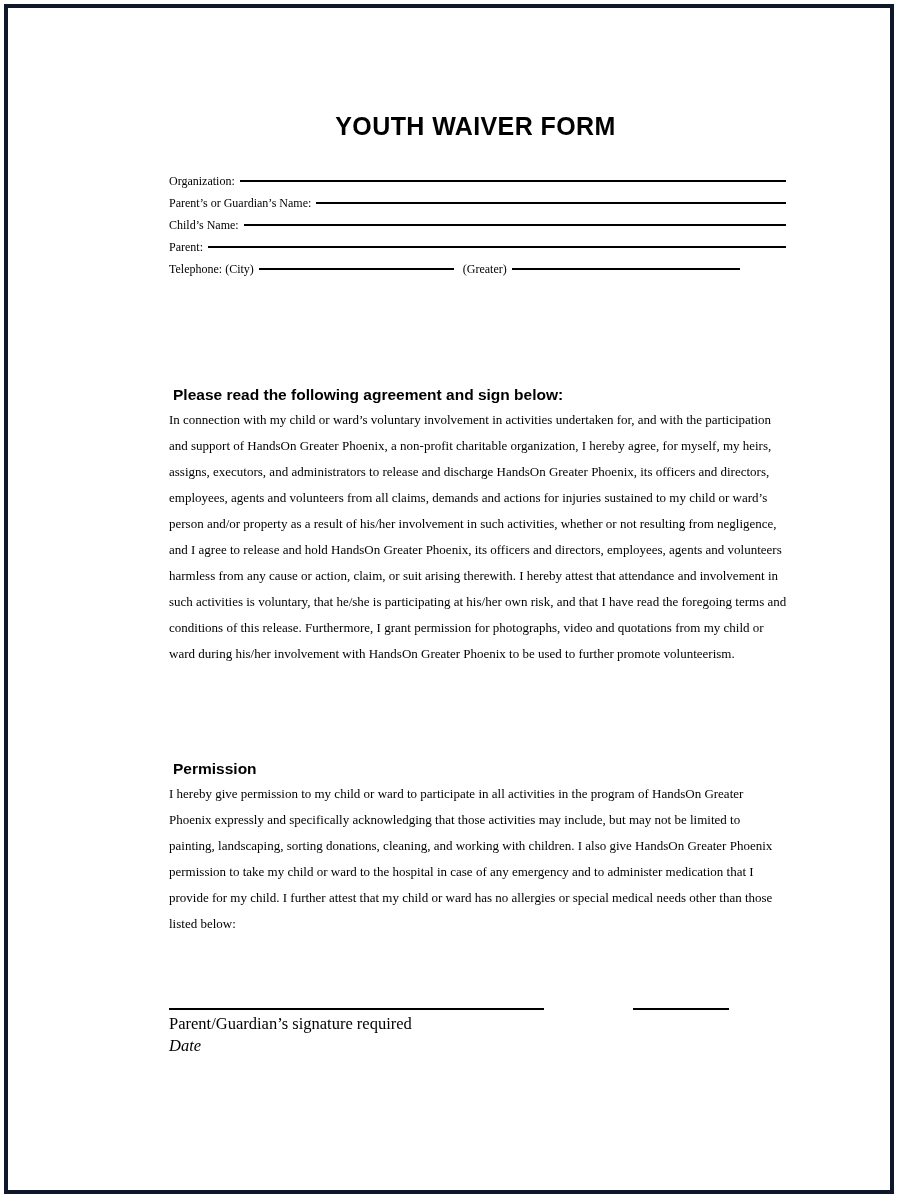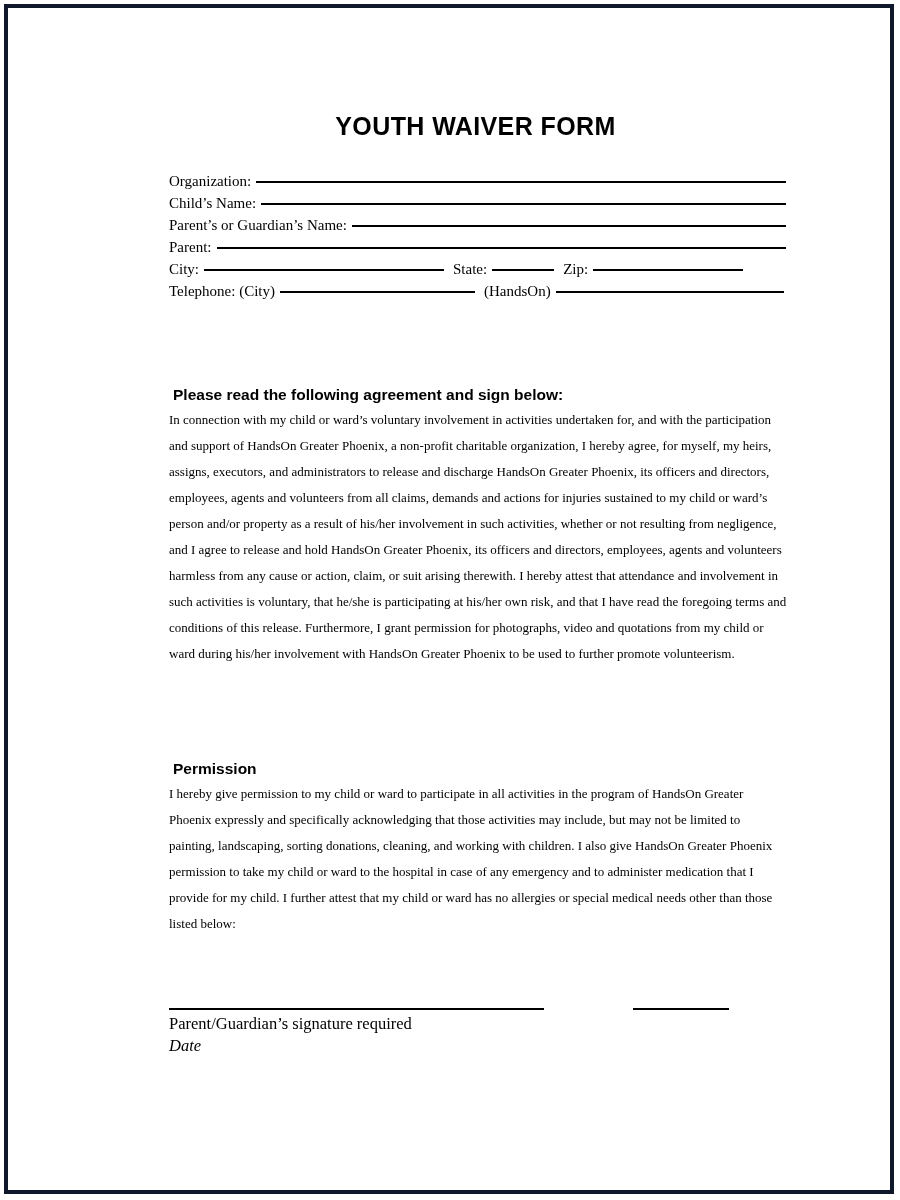--- a/index.html
+++ b/index.html
@@ -52,21 +52,21 @@
   .fields {
     position: absolute;
     top: 162px;
     left: 4px;
     width: 617px;
   }
   .field-row {
     display: flex;
     align-items: baseline;
     height: 22px;
-    font-size: 15px;
+    font-size: 12px;
     white-space: nowrap;
   }
   .field-label {
     flex: none;
     line-height: 22px;
   }
   .rule {
     flex: 1 1 auto;
     border-bottom: 2px solid #000;
     margin-left: 5px;
@@ -154,47 +154,39 @@
     <h1 class="doc-title">YOUTH WAIVER FORM</h1>
 
     <div class="fields">
 
       <div class="field-row">
         <span class="field-label">Organization:</span>
         <span class="rule"></span>
       </div>
 
       <div class="field-row">
+        <span class="field-label">Parent’s or Guardian’s Name:</span>
+        <span class="rule"></span>
+      </div>
+
+      <div class="field-row">
         <span class="field-label">Child’s Name:</span>
         <span class="rule"></span>
       </div>
 
       <div class="field-row">
-        <span class="field-label">Parent’s or Guardian’s Name:</span>
-        <span class="rule"></span>
-      </div>
-
-      <div class="field-row">
         <span class="field-label">Parent:</span>
         <span class="rule"></span>
       </div>
 
-      <div class="field-row">
-        <span class="field-label">City:</span>
-        <span class="rule fixed-city"></span>
-        <span class="gap-label">State:</span>
-        <span class="rule fixed-state"></span>
-        <span class="gap-label">Zip:</span>
-        <span class="rule fixed-zip"></span>
-      </div>
 
       <div class="field-row">
         <span class="field-label">Telephone: (City)</span>
         <span class="rule fixed-home"></span>
-        <span class="gap-label">(HandsOn)</span>
+        <span class="gap-label">(Greater)</span>
         <span class="rule fixed-biz"></span>
       </div>
 
     </div>
 
     <div class="agreement-block">
       <h2 class="section-heading">Please read the following agreement and sign below:</h2>
       <p class="body-text">In connection with my child or ward’s voluntary involvement in activities undertaken for, and with the participation and support of HandsOn Greater Phoenix, a non-profit charitable organization, I hereby agree, for myself, my heirs, assigns, executors, and administrators to release and discharge HandsOn Greater Phoenix, its officers and directors, employees, agents and volunteers from all claims, demands and actions for injuries sustained to my child or ward’s person and/or property as a result of his/her involvement in such activities, whether or not resulting from negligence, and I agree to release and hold HandsOn Greater Phoenix, its officers and directors, employees, agents and volunteers harmless from any cause or action, claim, or suit arising therewith. I hereby attest that attendance and involvement in such activities is voluntary, that he/she is participating at his/her own risk, and that I have read the foregoing terms and conditions of this release. Furthermore, I grant permission for photographs, video and quotations from my child or ward during his/her involvement with HandsOn Greater Phoenix to be used to further promote volunteerism.</p>
     </div>
 

